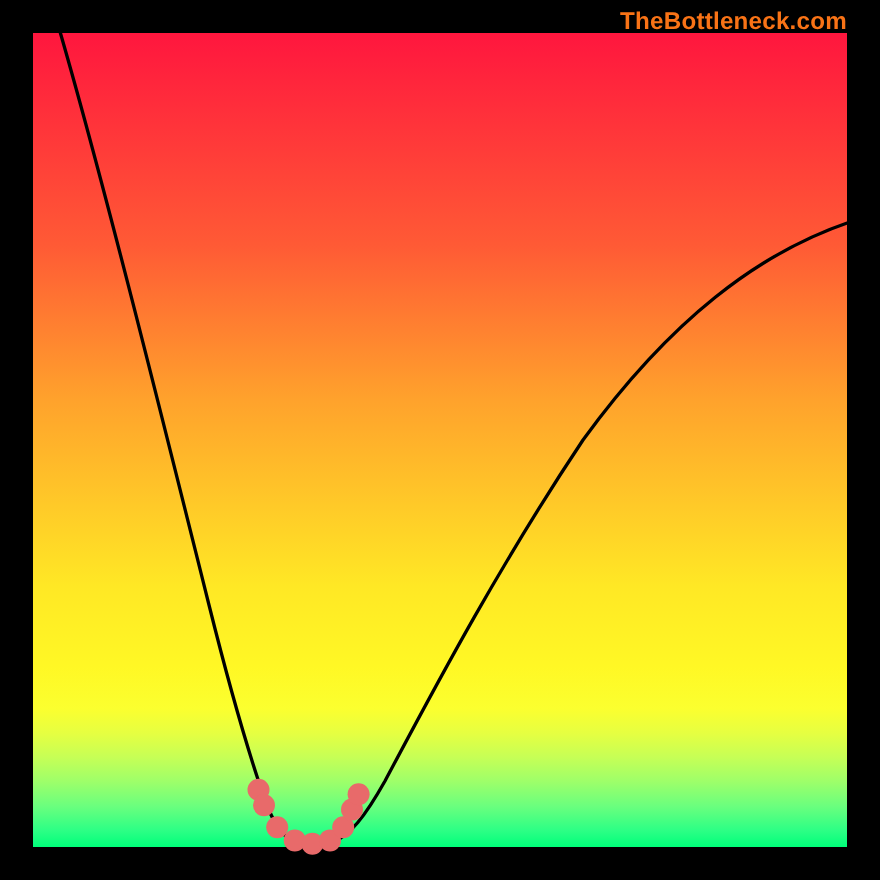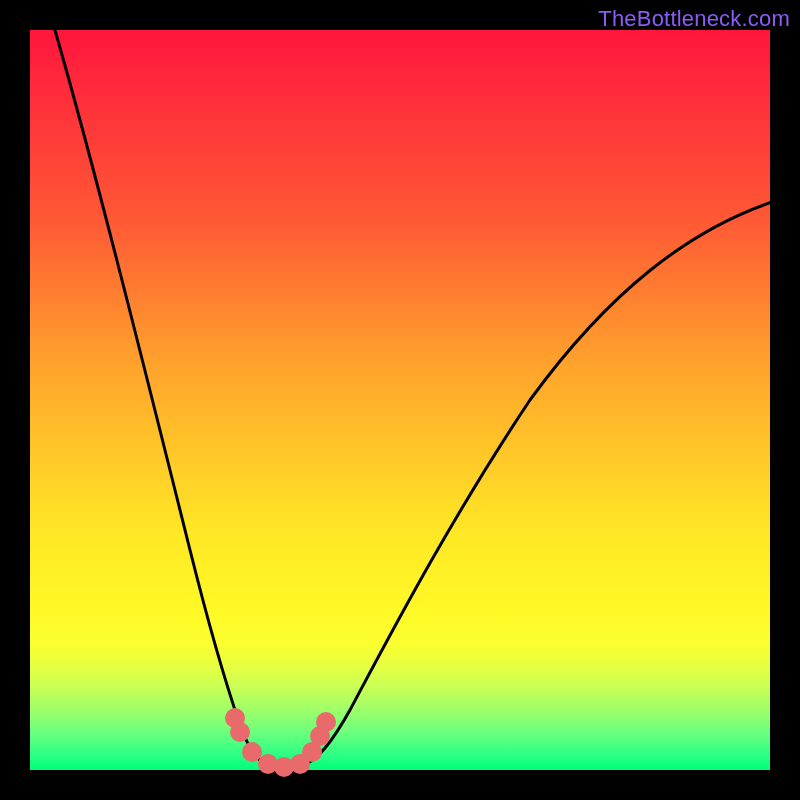--- a/index.html
+++ b/index.html
@@ -37,24 +37,24 @@
       #c6ff56 89%,
       #9dff6a 92%,
       #6aff7e 95%,
       #2cff85 98%,
       #00ff7a 100%
     );
   }
   .watermark {
     position: absolute;
     top: 6px;
-    right: 10px;
-    color: #8b5cf6;
+    right: 30px;
+    color: #f97316;
     font-size: 22px;
-    font-weight: 400;
+    font-weight: 700;
     letter-spacing: 0.2px;
     user-select: none;
   }
   svg.curves {
     position: absolute;
     top: 0;
     left: 0;
     width: 740px;
     height: 740px;
     overflow: visible;

